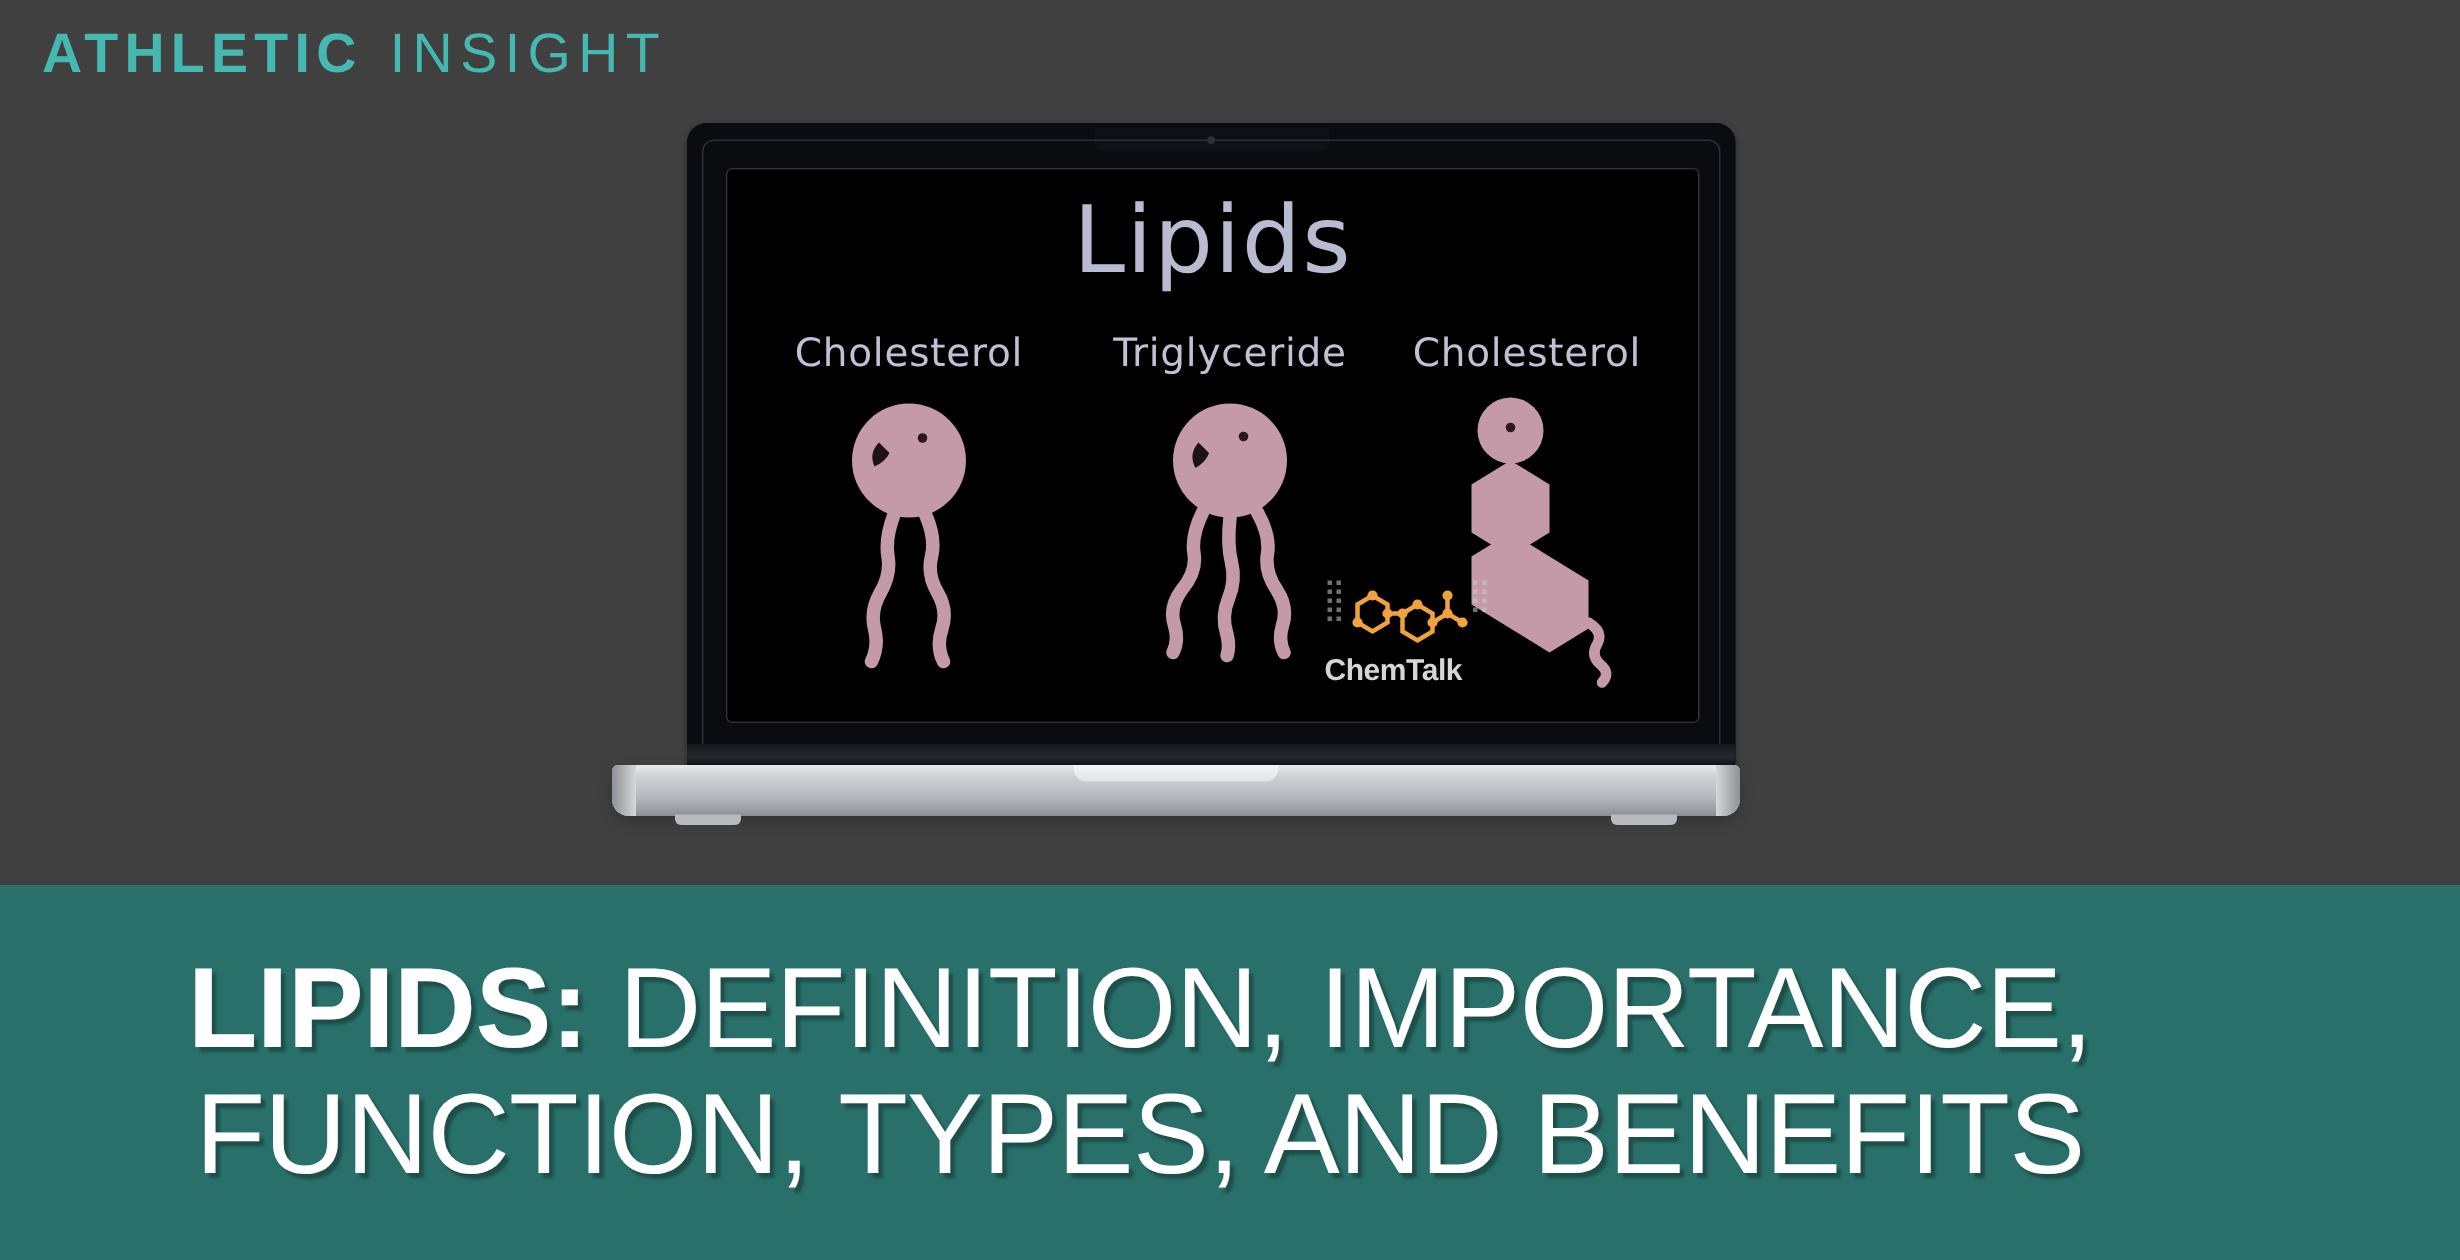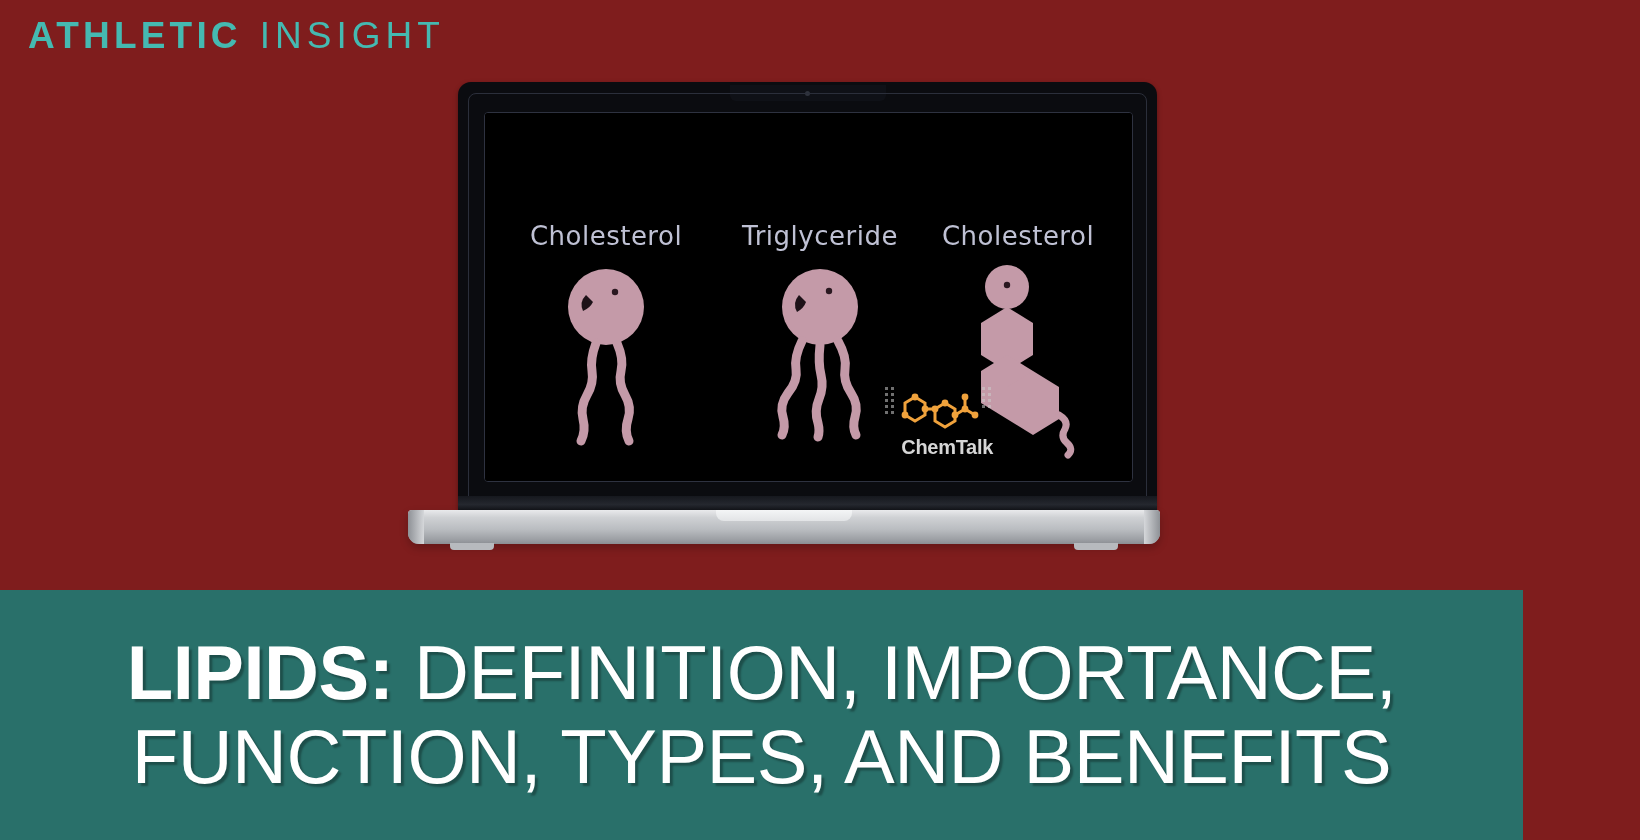--- a/index.html
+++ b/index.html
@@ -10,21 +10,21 @@
     width: 1640px;
     height: 840px;
     overflow: hidden;
     font-family: "Liberation Sans", sans-serif;
     background: #eafbfa;
   }
   .page {
     position: relative;
     width: 1640px;
     height: 840px;
-    background: #7f1d1d;
+    background: #404040;
     overflow: hidden;
   }
 
   
   .brand {
     position: absolute;
     left: 28px;
     top: 17px;
     display: flex;
     align-items: baseline;
@@ -144,21 +144,21 @@
 
   .fig { position: relative; height: 210px; margin-top: 8px; }
 
   
   .chemtalk {
     position: absolute;
     left: 398px;
     top: 268px;
     width: 110px;
     height: 78px;
-    text-align: right;
+    text-align: left;
   }
   .chemtalk-name {
     position: absolute;
     left: 0;
     right: 0;
     bottom: 0;
     font-family: "Liberation Sans", sans-serif;
     font-size: 20px;
     font-weight: 700;
     color: #d6d6d6;
@@ -217,26 +217,25 @@
     height: 16px;
     background: linear-gradient(180deg,#16181e,#25282f 55%,#0c0d11);
     border-radius: 0 0 3px 3px;
   }
 
   
   .footer {
     position: absolute;
     left: 0;
     bottom: 0;
-    width: 1523px;
+    width: 1640px;
     height: 250px;
     background: #29706a;
     display: flex;
     flex-direction: column;
-    align-items: center;
     justify-content: center;
   }
   .footer-title {
     text-align: center;
     color: #ffffff;
     font-family: "Liberation Sans", sans-serif;
     font-size: 76px;
     line-height: 84px;
     font-weight: 400;
     letter-spacing: -0.5px;
@@ -262,20 +261,21 @@
   <div class="laptop">
 
     <div class="lid">
       <div class="camera-strip"></div>
       <div class="camera-dot"></div>
       <div class="lid-inner-line"></div>
 
       <div class="screen">
         <div class="screen-content">
 
+          <div class="slide-title">Lipids</div>
 
           <div class="lipid-col col-a">
             <div class="lipid-label">Cholesterol</div>
             <div class="fig">
               <svg width="226" height="200" viewBox="0 0 226 200">
                 <circle cx="113" cy="48" r="38" fill="#c49aa8"></circle>
                 <circle cx="122" cy="33" r="3.2" fill="#2a1820"></circle>
                 <path d="M93 36 q-7 7 -3 16 q7 -3 10 -9 z" fill="#1d1218"></path>
                 <path d="M103 84 q-6 16 -4 28 q2 12 -5 24 q-7 12 -4 24 q3 12 -2 22" stroke="#c49aa8" stroke-width="9" fill="none" stroke-linecap="round"></path>
                 <path d="M124 84 q7 16 4 28 q-3 12 4 24 q7 12 3 24 q-4 12 1 22" stroke="#c49aa8" stroke-width="9" fill="none" stroke-linecap="round"></path>

